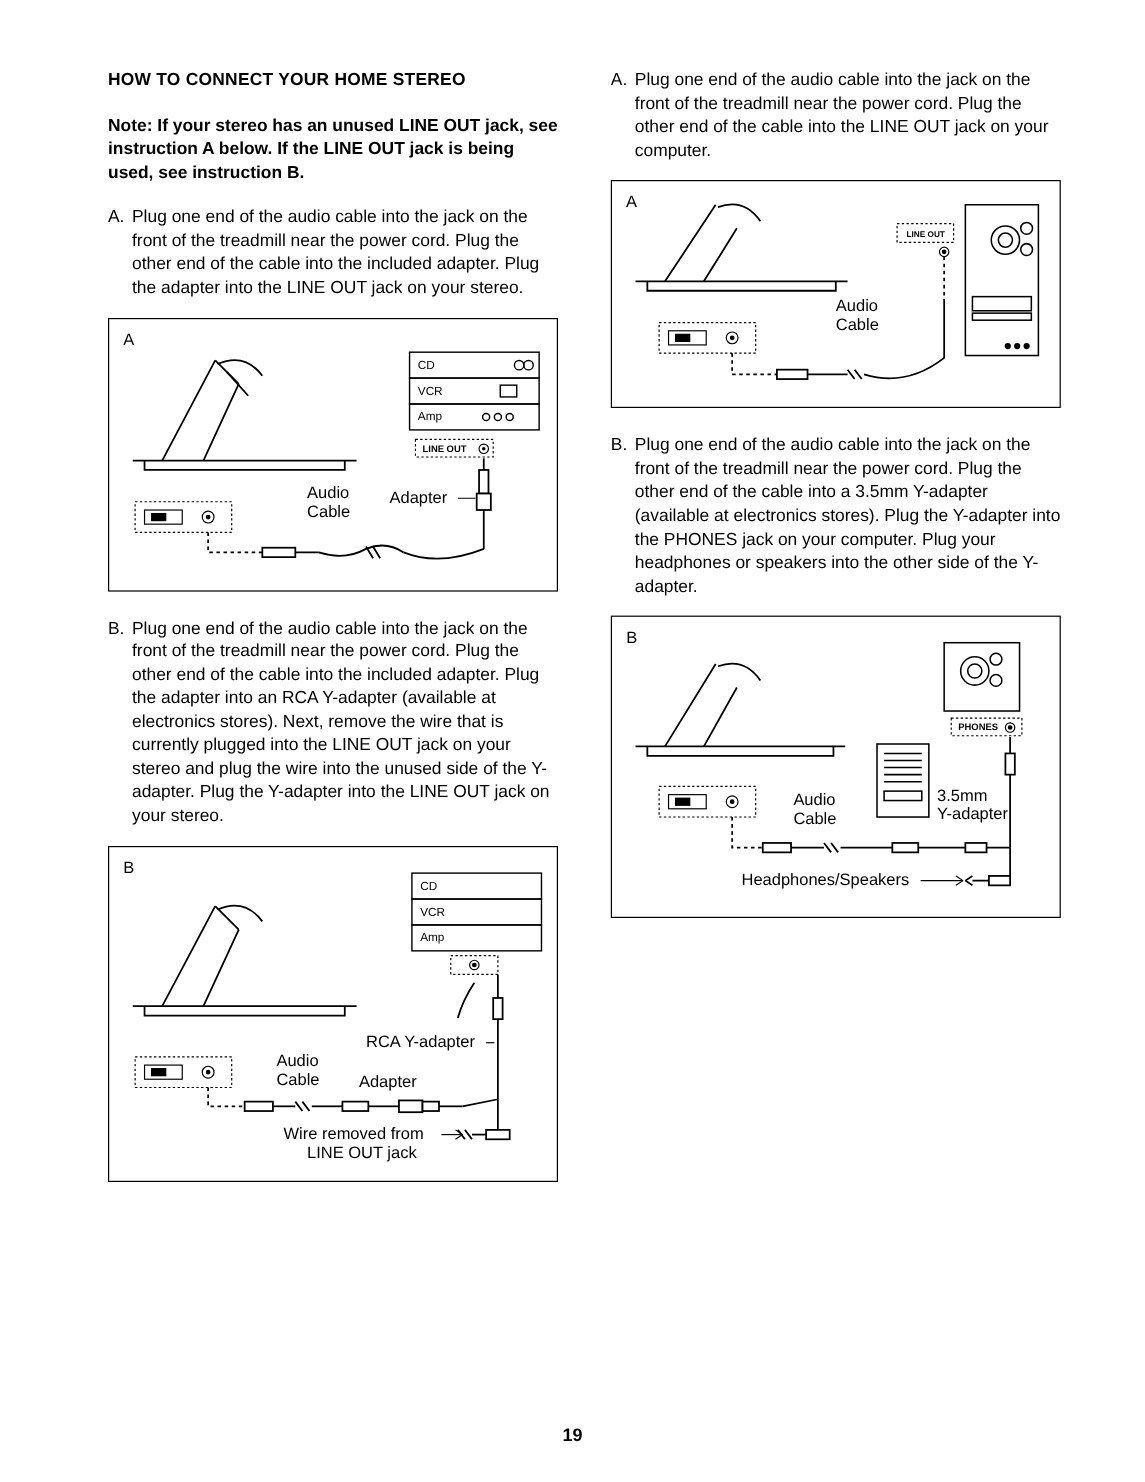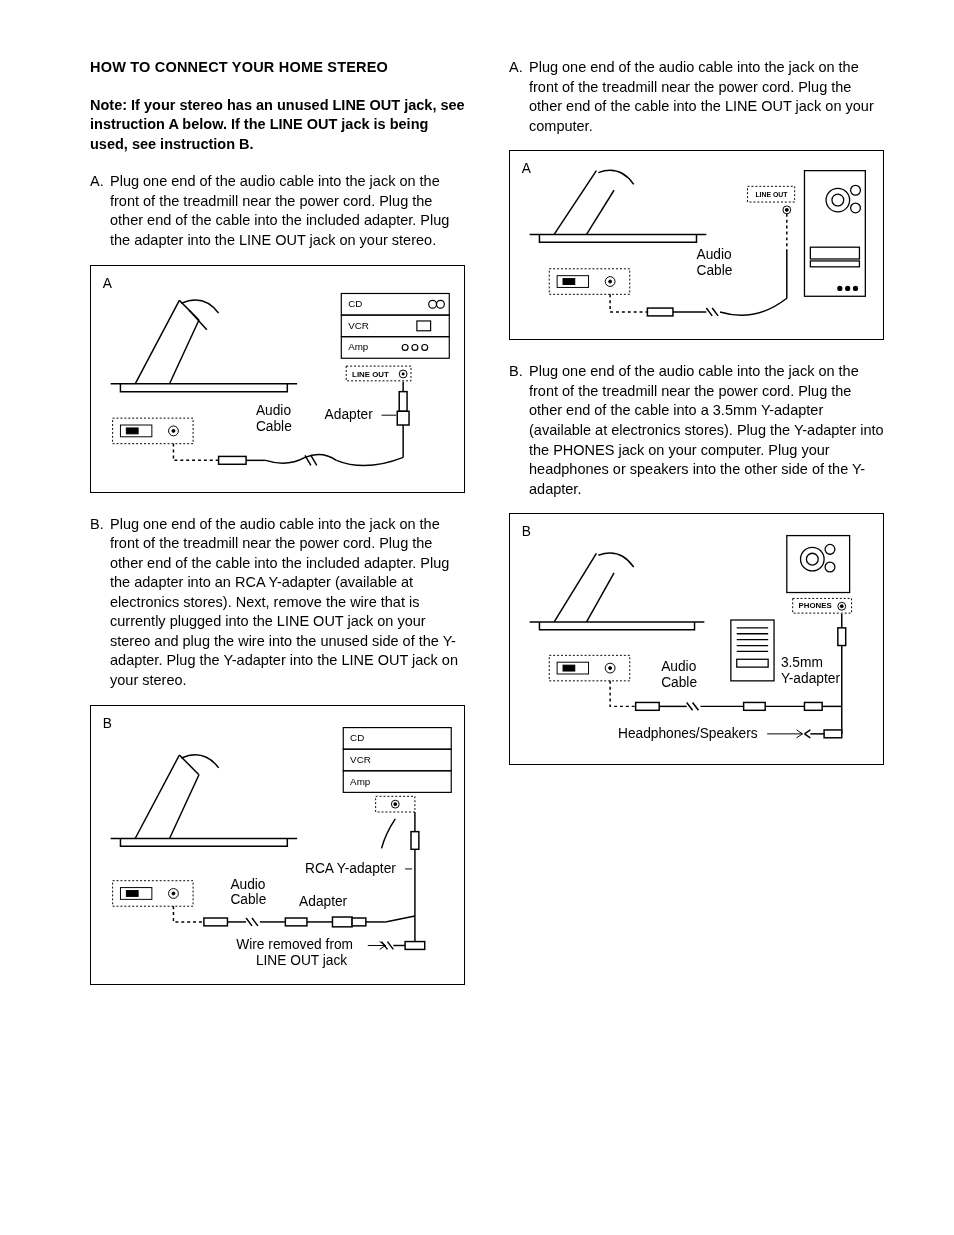--- a/index.html
+++ b/index.html
@@ -380,13 +380,14 @@
           <g stroke="#000" stroke-width="1">
             <line x1="262" y1="224" x2="298" y2="224"></line>
             <path d="M298 224 l-6 -4 M298 224 l-6 4" fill="none"></path>
           </g>
         </svg>
       </div>
     </div>
 
   </div>
 
+  <div class="pagenum">19</div>
 </div>
 
 </body></html>

